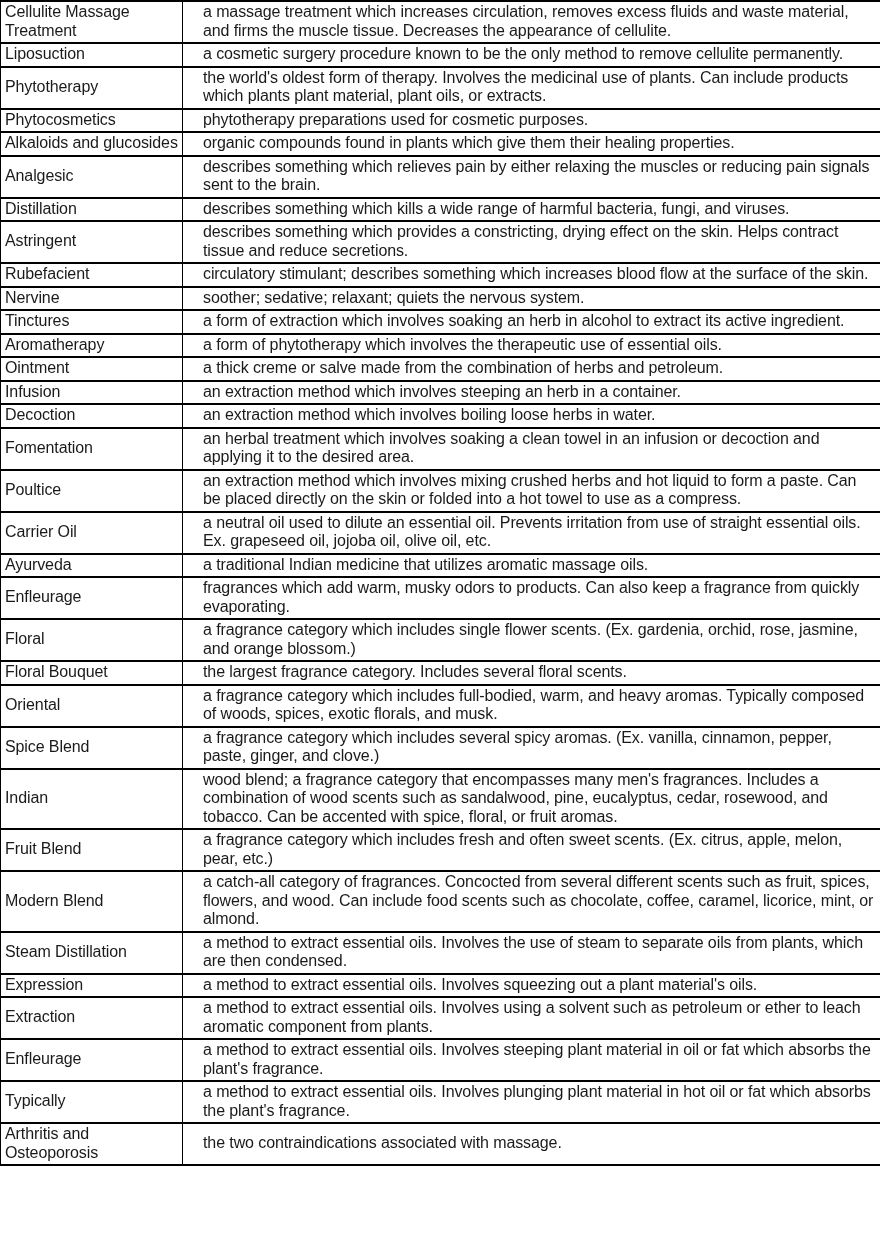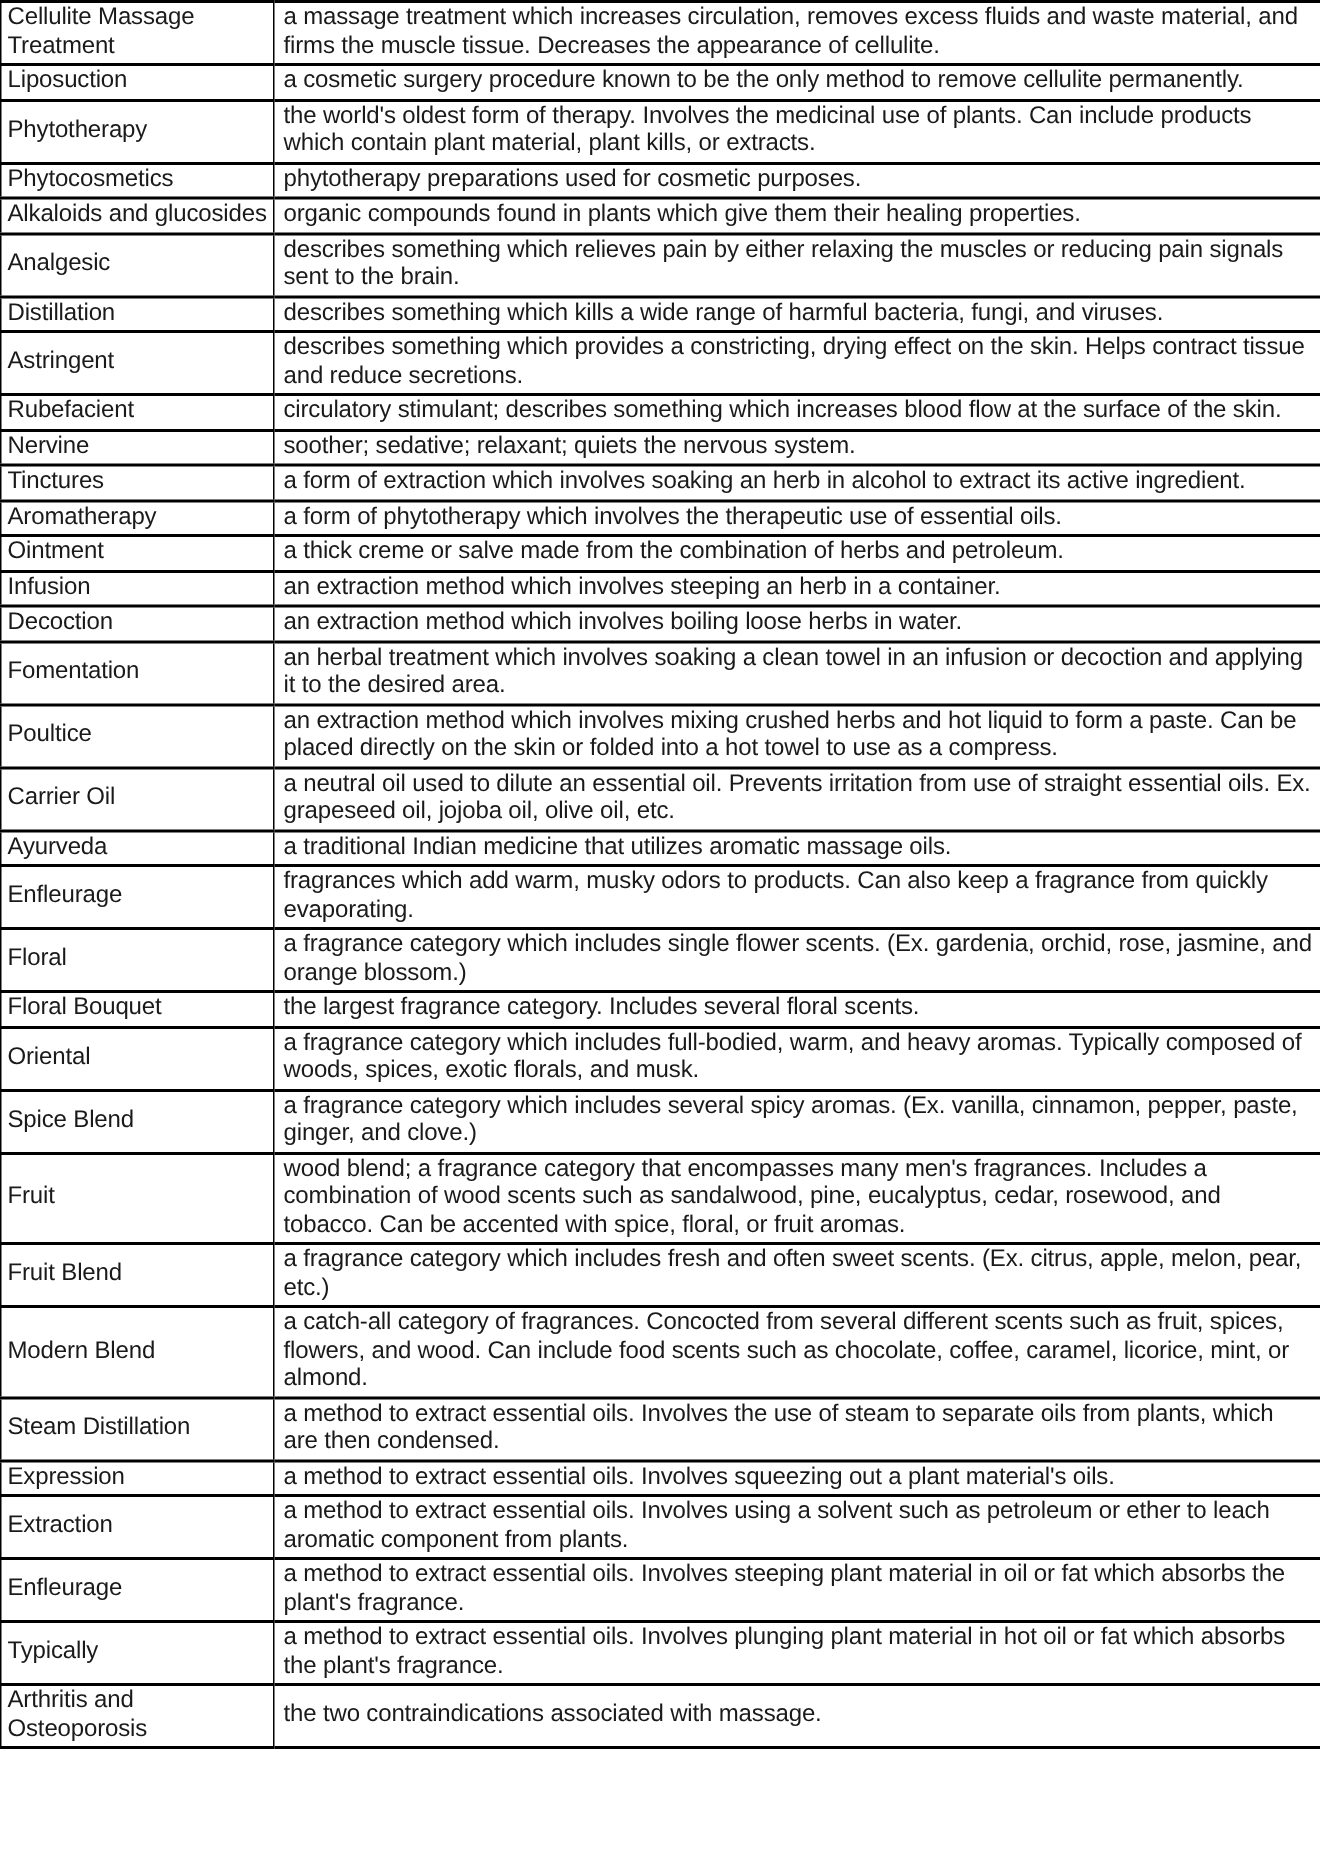--- a/index.html
+++ b/index.html
@@ -29,21 +29,21 @@
     line-height: 18.5px;
     color: #1a1a1a;
     letter-spacing: -0.1px;
     overflow: hidden;
   }
   table.glossary td.term {
     padding-left: 4px;
     margin-top: 32px;
   }
   table.glossary td.definition {
-    padding-left: 6px;
+    padding-left: 20px;
   }
 </style>
 </head>
 <body>
 
 <table class="glossary">
   <colgroup>
     <col class="term-col">
     <col class="def-col">
   </colgroup>
@@ -51,21 +51,21 @@
       <tr>
         <td class="term">Cellulite Massage Treatment</td>
         <td class="definition">a massage treatment which increases circulation, removes excess fluids and waste material, and firms the muscle tissue. Decreases the appearance of cellulite.</td>
       </tr>
       <tr>
         <td class="term">Liposuction</td>
         <td class="definition">a cosmetic surgery procedure known to be the only method to remove cellulite permanently.</td>
       </tr>
       <tr>
         <td class="term">Phytotherapy</td>
-        <td class="definition">the world's oldest form of therapy. Involves the medicinal use of plants. Can include products which contain plant material, plant kills, or extracts.</td>
+        <td class="definition">the world's oldest form of therapy. Involves the medicinal use of plants. Can include products which plants plant material, plant oils, or extracts.</td>
       </tr>
       <tr>
         <td class="term">Phytocosmetics</td>
         <td class="definition">phytotherapy preparations used for cosmetic purposes.</td>
       </tr>
       <tr>
         <td class="term">Alkaloids and glucosides</td>
         <td class="definition">organic compounds found in plants which give them their healing properties.</td>
       </tr>
       <tr>
@@ -138,21 +138,21 @@
       </tr>
       <tr>
         <td class="term">Oriental</td>
         <td class="definition">a fragrance category which includes full-bodied, warm, and heavy aromas. Typically composed of woods, spices, exotic florals, and musk.</td>
       </tr>
       <tr>
         <td class="term">Spice Blend</td>
         <td class="definition">a fragrance category which includes several spicy aromas. (Ex. vanilla, cinnamon, pepper, paste, ginger, and clove.)</td>
       </tr>
       <tr>
-        <td class="term">Fruit</td>
+        <td class="term">Indian</td>
         <td class="definition">wood blend; a fragrance category that encompasses many men's fragrances. Includes a combination of wood scents such as sandalwood, pine, eucalyptus, cedar, rosewood, and tobacco. Can be accented with spice, floral, or fruit aromas.</td>
       </tr>
       <tr>
         <td class="term">Fruit Blend</td>
         <td class="definition">a fragrance category which includes fresh and often sweet scents. (Ex. citrus, apple, melon, pear, etc.)</td>
       </tr>
       <tr>
         <td class="term">Modern Blend</td>
         <td class="definition">a catch-all category of fragrances. Concocted from several different scents such as fruit, spices, flowers, and wood. Can include food scents such as chocolate, coffee, caramel, licorice, mint, or almond.</td>
       </tr>

